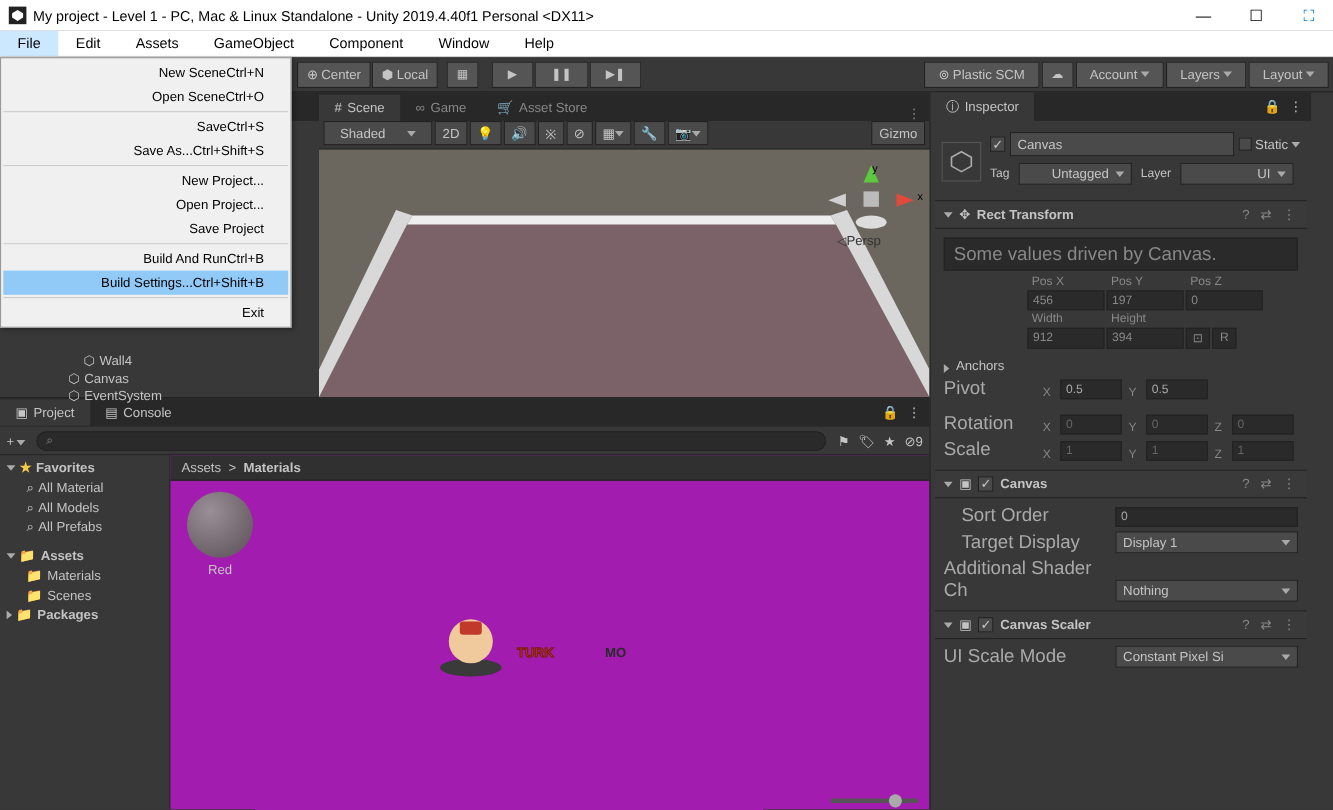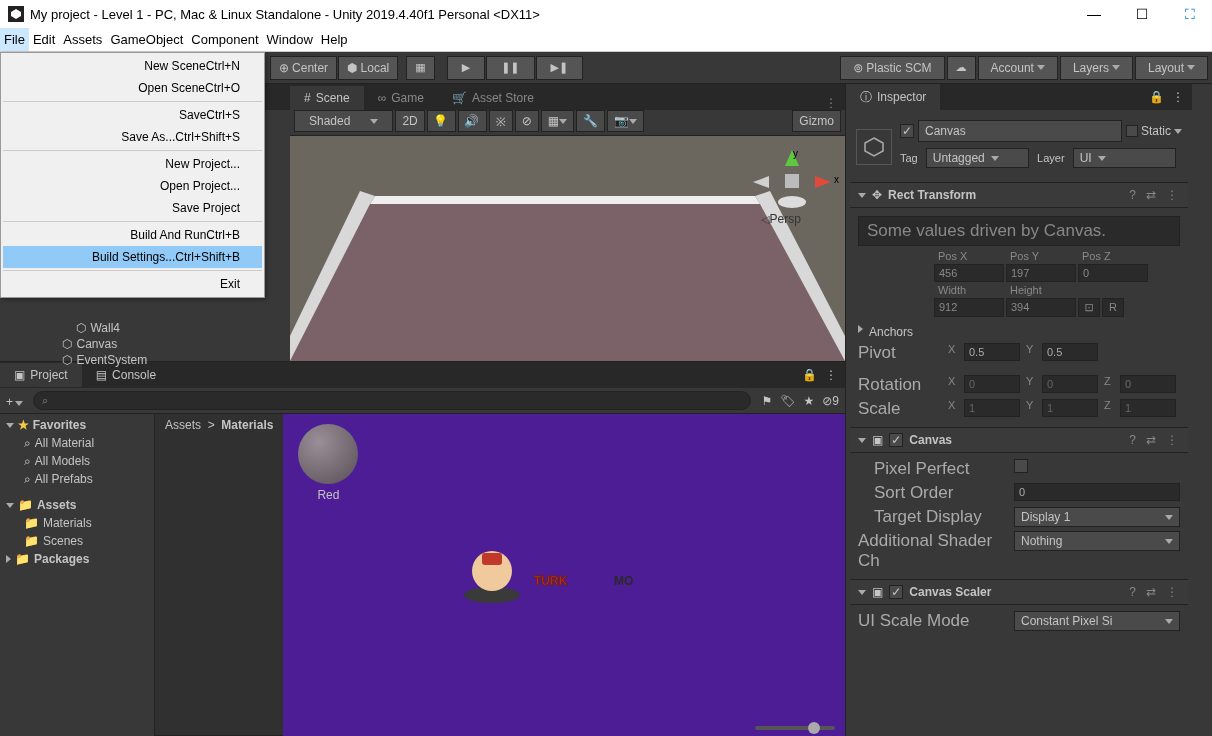--- a/index.html
+++ b/index.html
@@ -5,21 +5,21 @@
 * { margin: 0; padding: 0; box-sizing: border-box; font-family: Arial, sans-serif; font-size: 12px; }
 body { background: #383838; color: #c4c4c4; width: 1212px; height: 736px; overflow: hidden; }
 
 .titlebar { background: #fff; height: 28px; display: flex; align-items: center; padding: 0 8px; color: #000; }
 .titlebar-icon { width: 16px; height: 16px; background: #222; margin-right: 6px; display: flex; align-items: center; justify-content: center; }
 .titlebar-title { flex: 1; font-size: 13px; }
 .titlebar-controls { display: flex; gap: 20px; align-items: center; }
 .tb-btn { width: 28px; height: 20px; display: flex; align-items: center; justify-content: center; font-size: 14px; }
 
 .menubar { background: #fff; height: 24px; display: flex; align-items: center; color: #000; border-bottom: 1px solid #ccc; }
-.menubar-item { padding: 4px 4px; font-size: 13px; }
+.menubar-item { padding: 4px 16px; font-size: 13px; }
 .menubar-item.active { background: #cce8ff; }
 
 .file-menu { position: absolute; top: 52px; left: 0; width: 265px; background: #f0f0f0; border: 1px solid #999; box-shadow: 2px 2px 4px rgba(0,0,0,0.3); z-index: 100; color: #000; padding: 2px; }
 .menu-item { display: flex; justify-content: flex-end; padding: 4px 22px; font-size: 13px; }
 .menu-item.highlighted { background: #91c9f7; }
 .menu-sep { border-top: 1px solid #ccc; margin: 2px 0; }
 
 .toolbar { background: #383838; height: 32px; display: flex; align-items: center; padding: 0 4px; gap: 2px; border-bottom: 1px solid #222; }
 .tool-group { display: flex; gap: 1px; }
 .tool-btn { background: #555; border: 1px solid #222; padding: 4px 8px; height: 24px; display: flex; align-items: center; justify-content: center; color: #c4c4c4; font-size: 11px; gap: 3px; }
@@ -45,44 +45,44 @@
 .project-tab { padding: 5px 14px; display: flex; align-items: center; gap: 5px; }
 .project-tab.active { background: #383838; }
 .project-tab-controls { margin-left: auto; display: flex; gap: 8px; padding-right: 8px; align-items: center; }
 .project-toolbar { background: #383838; height: 26px; display: flex; align-items: center; padding: 0 6px; border-bottom: 1px solid #222; }
 .search-box { background: #2a2a2a; border: 1px solid #222; border-radius: 10px; padding: 2px 8px; flex: 1; margin: 0 10px; font-size: 11px; color: #888; }
 .project-body { flex: 1; display: flex; }
 .project-tree { width: 155px; background: #383838; border-right: 1px solid #222; padding: 2px 0; }
 .tree-item { padding: 2px 6px; display: flex; align-items: center; gap: 4px; font-size: 12px; }
 .tree-item.header { font-weight: bold; }
 .tree-sub { padding-left: 24px; }
-.project-content { flex: 1; background: #4c1d95; display: flex; }
+.project-content { flex: 1; background: #a21caf; display: flex; flex-direction: column; }
 .breadcrumb { background: #303030; padding: 4px 10px; border-bottom: 1px solid #222; font-size: 12px; }
 .grid-area { flex: 1; padding: 10px; display: flex; align-items: flex-start; gap: 10px; position: relative; }
 .asset-item { width: 70px; text-align: center; }
 .asset-thumb { width: 60px; height: 60px; border-radius: 50%; background: radial-gradient(circle at 35% 30%, #9a8f97, #5a4e56); margin: 0 auto 4px; }
 
 .inspector-tabs { background: #282828; height: 26px; display: flex; align-items: center; }
 .inspector-body { padding: 4px; }
 .insp-header { display: flex; align-items: center; padding: 6px; gap: 8px; }
 .insp-icon-box { width: 36px; height: 36px; border: 1px solid #555; display: flex; align-items: center; justify-content: center; }
 .insp-name-row { flex: 1; display: flex; align-items: center; gap: 4px; }
 .insp-checkbox { width: 14px; height: 14px; background: #4a4a4a; border: 1px solid #222; display: flex; align-items: center; justify-content: center; }
 .insp-name { background: #4a4a4a; border: 1px solid #222; padding: 3px 6px; flex: 1; }
 .insp-static { display: flex; align-items: center; gap: 3px; font-size: 11px; }
 .insp-tag-row { display: flex; gap: 8px; padding: 2px 6px 6px 50px; align-items: center; }
-.insp-dd { background: #4a4a4a; border: 1px solid #222; padding: 2px 6px; display: flex; align-items: center; gap: 6px; }
+.insp-dd { background: #4a4a4a; border: 1px solid #222; padding: 2px 6px; display: flex; align-items: center; gap: 6px; justify-content: flex-end; }
 
 .component { margin-top: 2px; border-top: 1px solid #222; }
 .comp-header { background: #3a3a3a; padding: 5px 8px; display: flex; align-items: center; gap: 6px; border-bottom: 1px solid #222; }
 .comp-header b { flex: 1; font-size: 12px; }
 .comp-icon-btn { color: #888; padding: 0 2px; }
 .comp-body { padding: 4px 8px; }
 .driven-box { background: #2a2a2a; border: 1px solid #222; padding: 4px 8px; margin: 4px 0; font-size: 17px; color: #888; }
-.prop-row { display: flex; align-items: flex-start; padding: 2px 0; gap: 6px; }
+.prop-row { display: flex; align-items: flex-end; padding: 2px 0; gap: 6px; }
 .prop-label { width: 84px; font-size: 17px; color: #aaa; }
 .prop-mini-label { width: 10px; font-size: 11px; color: #888; }
 .prop-input { background: #2a2a2a; border: 1px solid #222; padding: 2px 4px; width: 56px; font-size: 11px; color: #aaa; }
 .prop-input.dim { color: #666; }
 .prop-dd { background: #4a4a4a; border: 1px solid #222; padding: 2px 6px; flex: 1; display: flex; justify-content: space-between; align-items: center; font-size: 11px; }
 .pos-grid { display: grid; grid-template-columns: 70px 70px 70px; gap: 2px; margin-left: 76px; }
 .pos-label { color: #888; font-size: 11px; padding-left: 4px; }
 .pos-input { background: #2a2a2a; border: 1px solid #222; padding: 2px 4px; font-size: 11px; color: #888; }
 
 .hierarchy-peek { position: absolute; top: 320px; left: 70px; z-index: 50; }
@@ -477,24 +477,20 @@
           <span class="caret-d"></span>
             <span>▣</span>
           <div class="insp-checkbox">✓</div>
           <b>Canvas</b>
           <span class="comp-icon-btn">?</span>
           <span class="comp-icon-btn">⇄</span>
           <span class="comp-icon-btn">⋮</span>
         </div>
         <div class="comp-body">
           <div class="prop-row">
-              <span class="prop-label" style="width:150px;padding-left:16px;">Pixel Perfect</span>
-            <div class="insp-checkbox"></div>
-          </div>
-          <div class="prop-row">
               <span class="prop-label" style="width:150px;padding-left:16px;">Sort Order</span>
             <div class="prop-input" style="flex:1;width:auto;">0</div>
           </div>
           <div class="prop-row">
               <span class="prop-label" style="width:150px;padding-left:16px;">Target Display</span>
             <div class="prop-dd">
                 <span>Display 1</span>
                 <span class="caret"></span>
               </div>
           </div>

